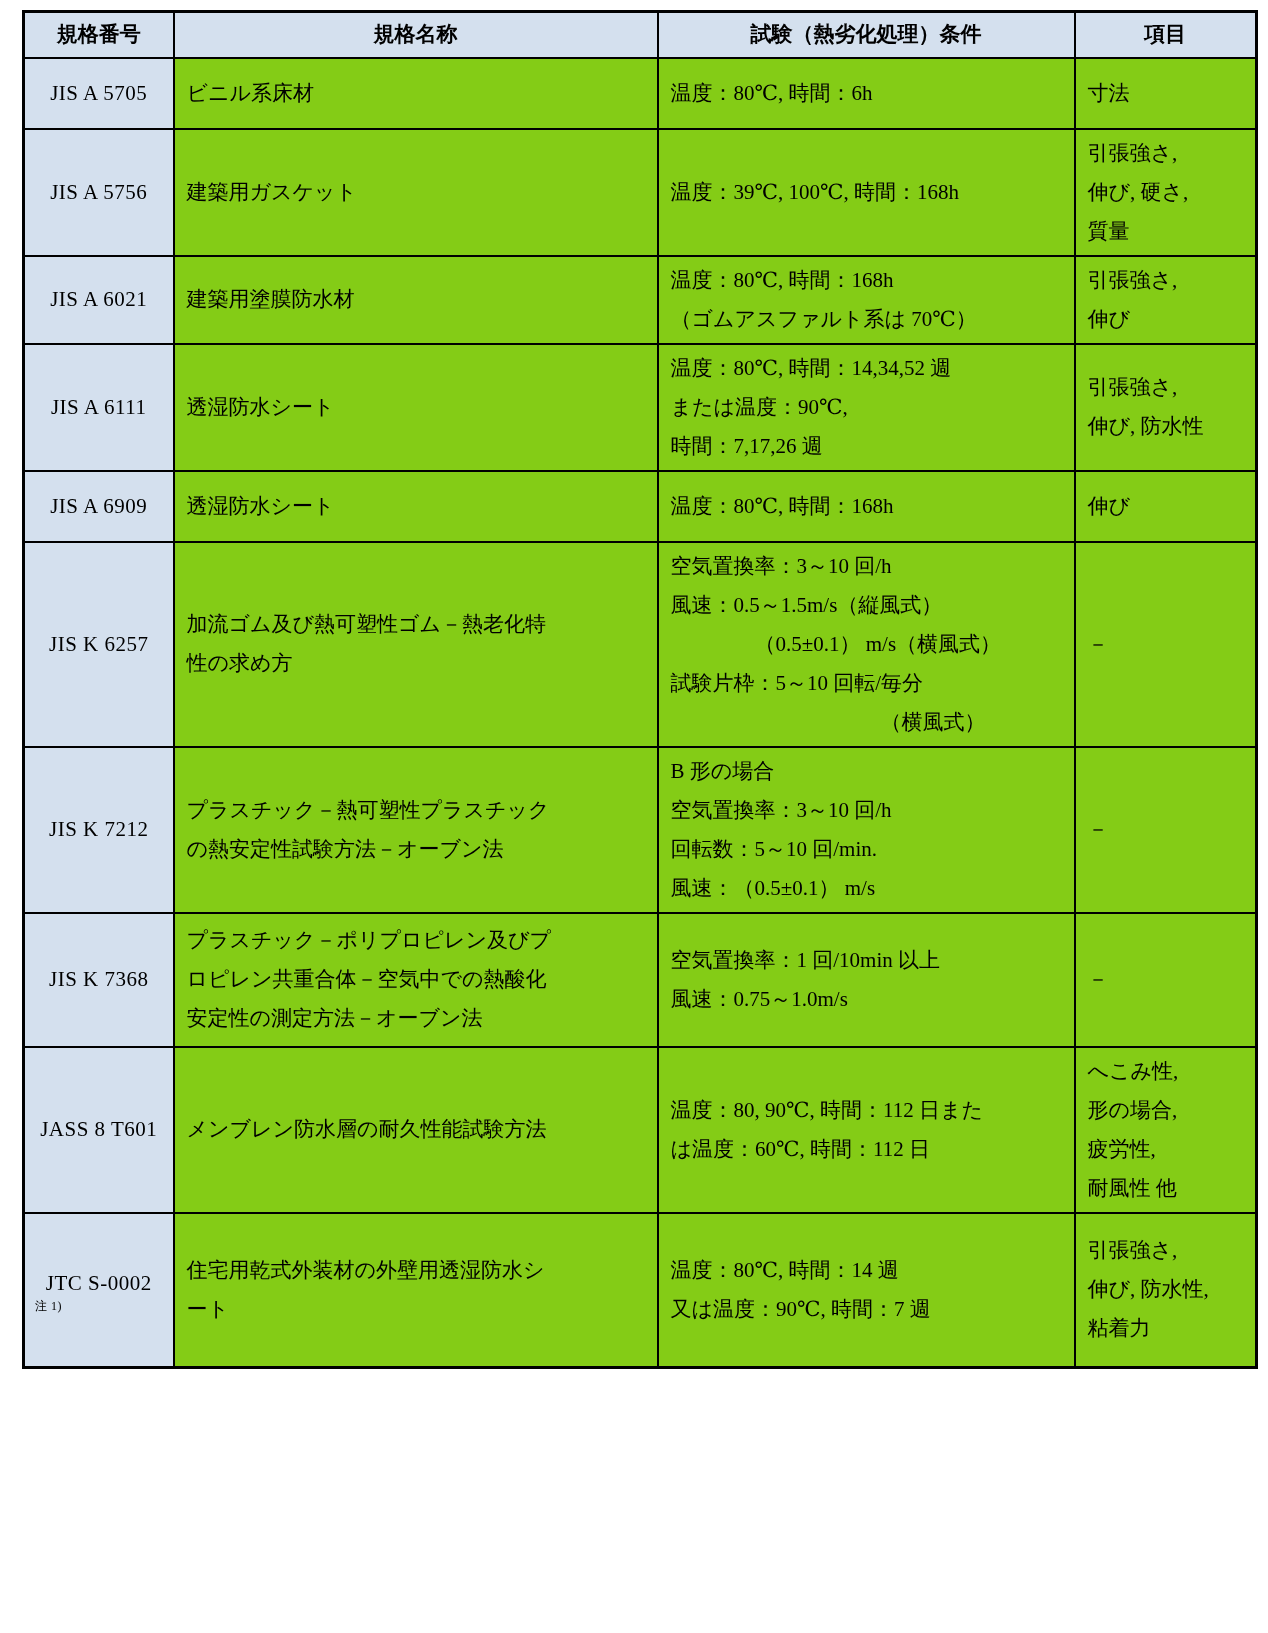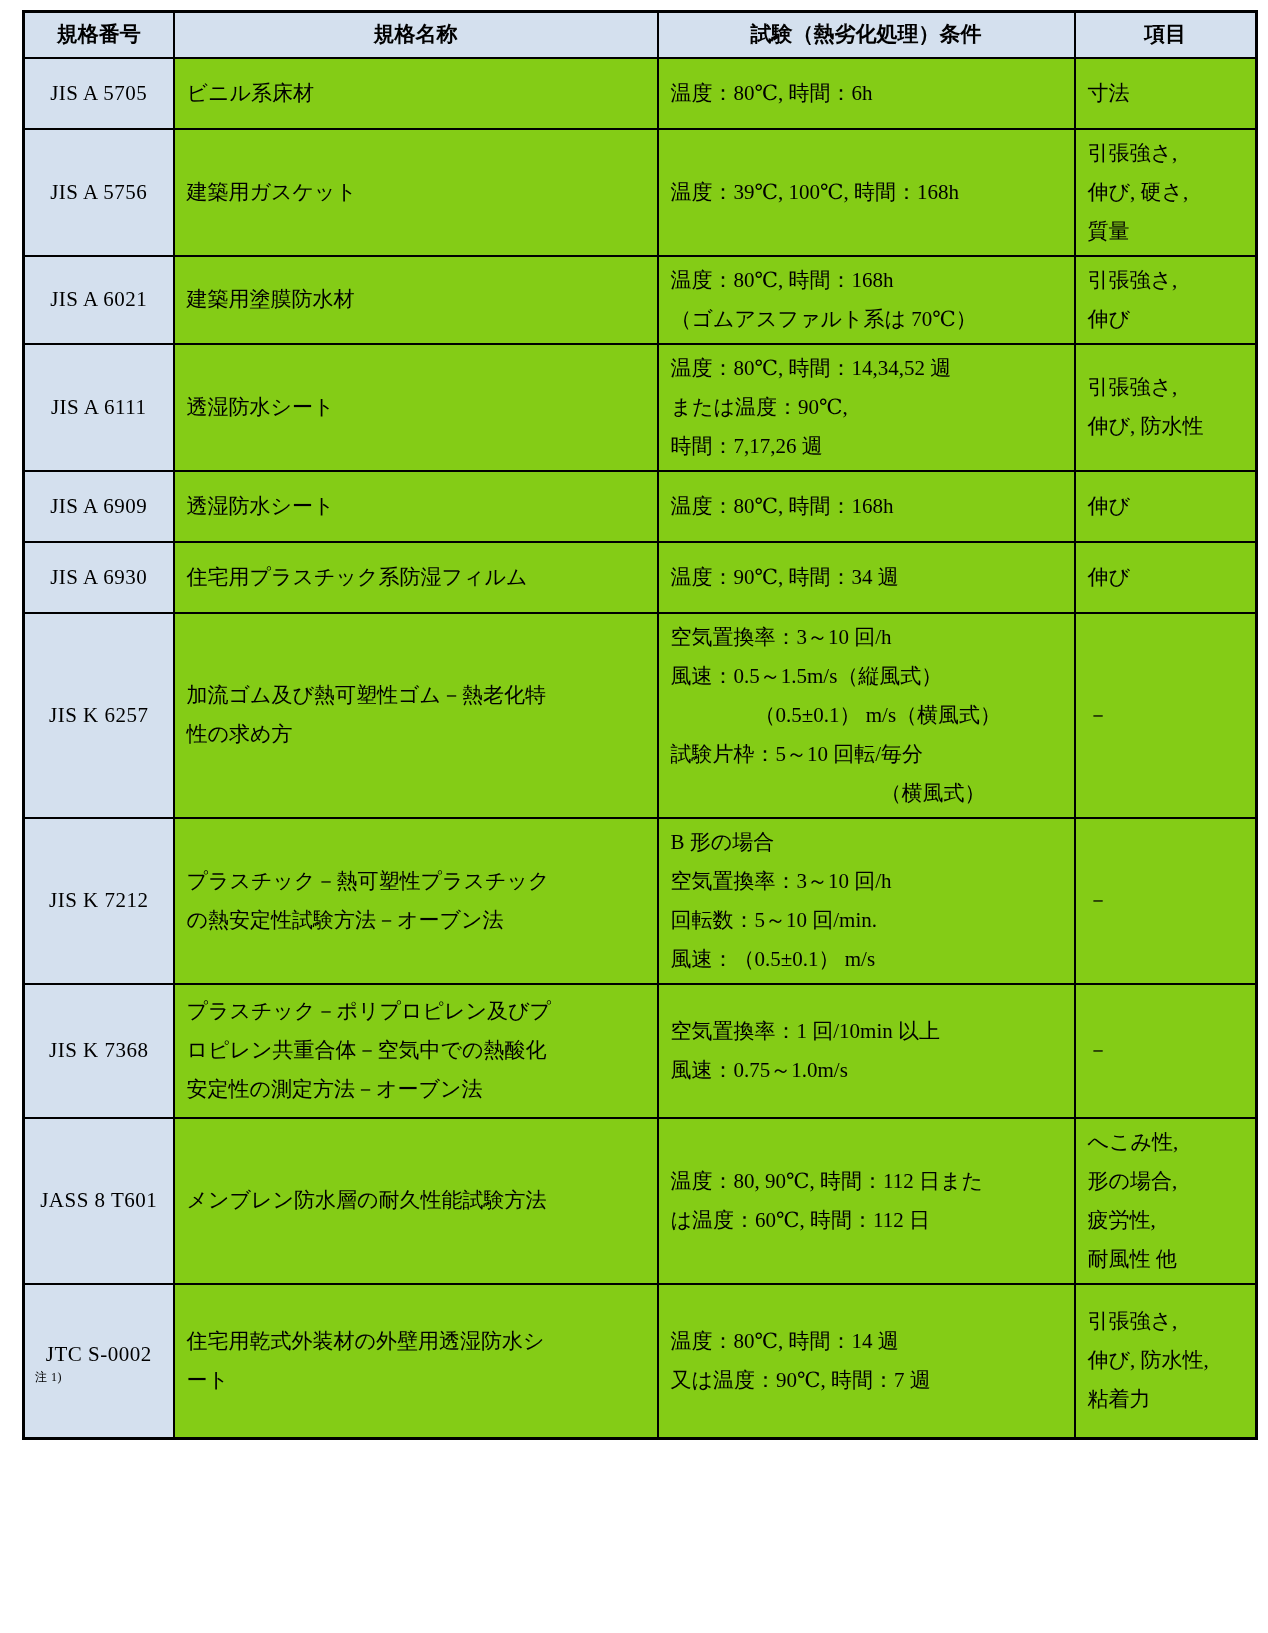--- a/index.html
+++ b/index.html
@@ -126,26 +126,20 @@
 時間：7,17,26 週</td>
           <td class="c4">引張強さ,
 伸び, 防水性</td>
         </tr>
         <tr class="r7">
           <td class="c1"><span>JIS A 6909</span></td>
           <td class="c2">透湿防水シート</td>
           <td class="c3">温度：80℃, 時間：168h</td>
           <td class="c4">伸び</td>
         </tr>
-        <tr class="r8">
-          <td class="c1"><span>JIS A 6930</span></td>
-          <td class="c2">住宅用プラスチック系防湿フィルム</td>
-          <td class="c3">温度：90℃, 時間：34 週</td>
-          <td class="c4">伸び</td>
-        </tr>
         <tr class="r9">
           <td class="c1"><span>JIS K 6257</span></td>
           <td class="c2">加流ゴム及び熱可塑性ゴム－熱老化特
 性の求め方</td>
           <td class="c3">空気置換率：3～10 回/h
 風速：0.5～1.5m/s（縦風式）
 　　　　（0.5±0.1） m/s（横風式）
 試験片枠：5～10 回転/毎分
 　　　　　　　　　　（横風式）</td>
           <td class="c4">－</td>

